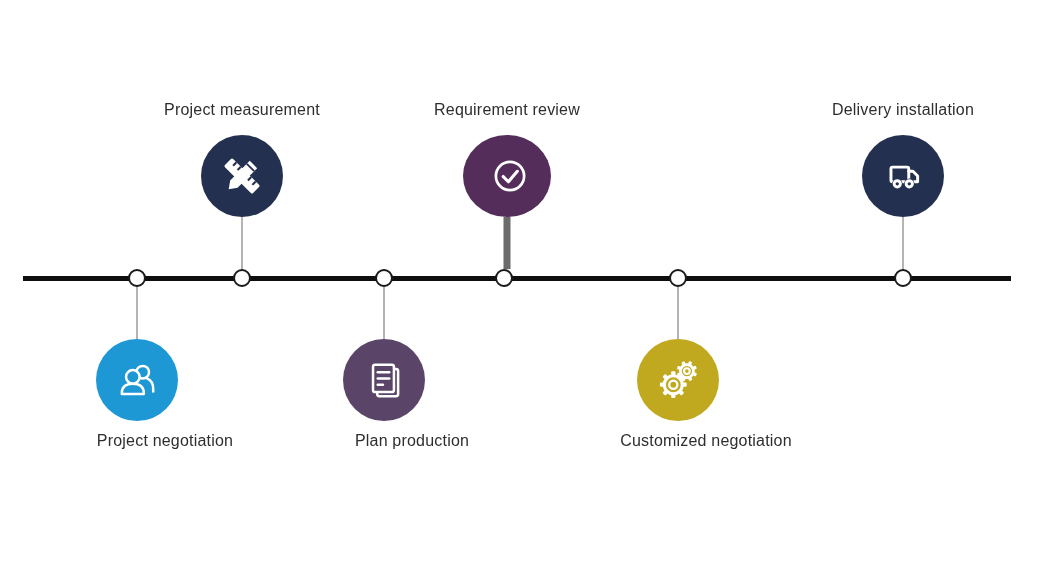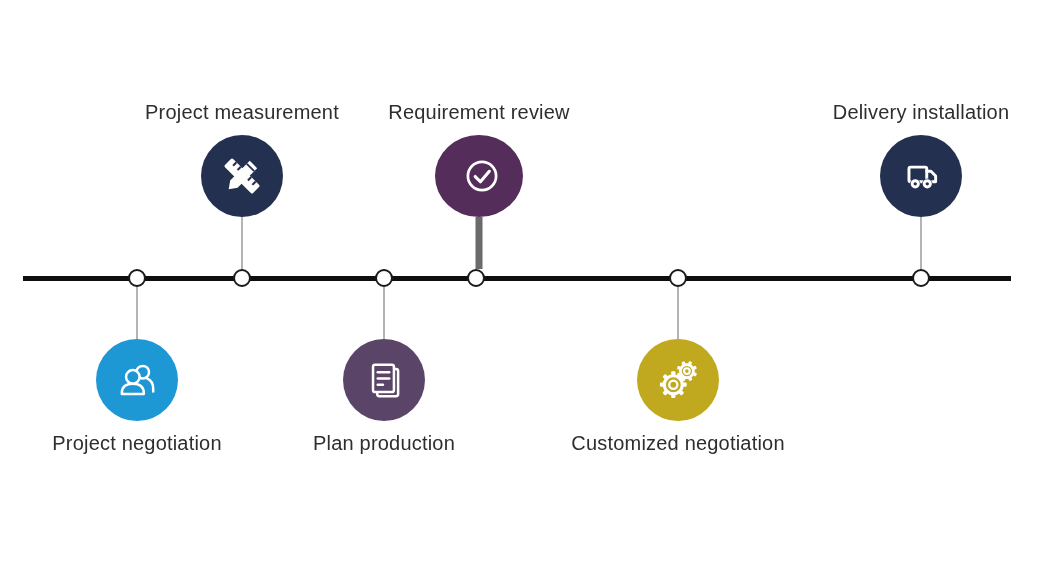--- a/index.html
+++ b/index.html
@@ -14,21 +14,21 @@
     position:absolute;
     left:23px;top:276px;
     width:988px;height:5px;
     background:#0f0f0f;
   }
   .step{position:absolute;top:0;left:0;width:0;height:0;}
   .label{
     position:absolute;
     transform:translateX(-50%);
     white-space:nowrap;
-    font-size:20px;
+    font-size:16px;
     letter-spacing:.2px;
     color:#2e2e2e;
   }
   .connector{
     position:absolute;
     width:1px;height:52px;
     background:#6b6b6b;
     transform:translateX(-0.5px);
   }
   .bubble{
@@ -47,28 +47,28 @@
     border:2px solid #1a1a1a;
     transform:translateX(-9px);
     top:269px;
   }
   
   .above .label{top:101px;}
   .above .bubble{top:135px;}
   .above .connector{top:217px;}
   .below .bubble{top:339px;}
   .below .connector{top:287px;}
-  .below .label{top:432px;}
+  .below .label{top:432px;margin-left:28px;}
   
   .s0 .label,.s0 .connector,.s0 .bubble,.s0 .node{left:137px;}
   .s1 .label,.s1 .connector,.s1 .bubble,.s1 .node{left:242px;}
   .s2 .label,.s2 .connector,.s2 .bubble,.s2 .node{left:384px;}
-  .s3 .label,.s3 .connector,.s3 .bubble,.s3 .node{left:476px;padding-left:6px;}
+  .s3 .label,.s3 .connector,.s3 .bubble,.s3 .node{left:504px;padding-left:6px;}
   .s4 .label,.s4 .connector,.s4 .bubble,.s4 .node{left:678px;}
-  .s5 .label,.s5 .connector,.s5 .bubble,.s5 .node{left:903px;margin-left:18px;}
+  .s5 .label,.s5 .connector,.s5 .bubble,.s5 .node{left:903px;}
 </style>
 </head>
 <body>
 
 <div class="canvas">
 
   <div class="timeline-line"></div>
 
   <div class="step s0 below">
     <div class="connector"></div>

